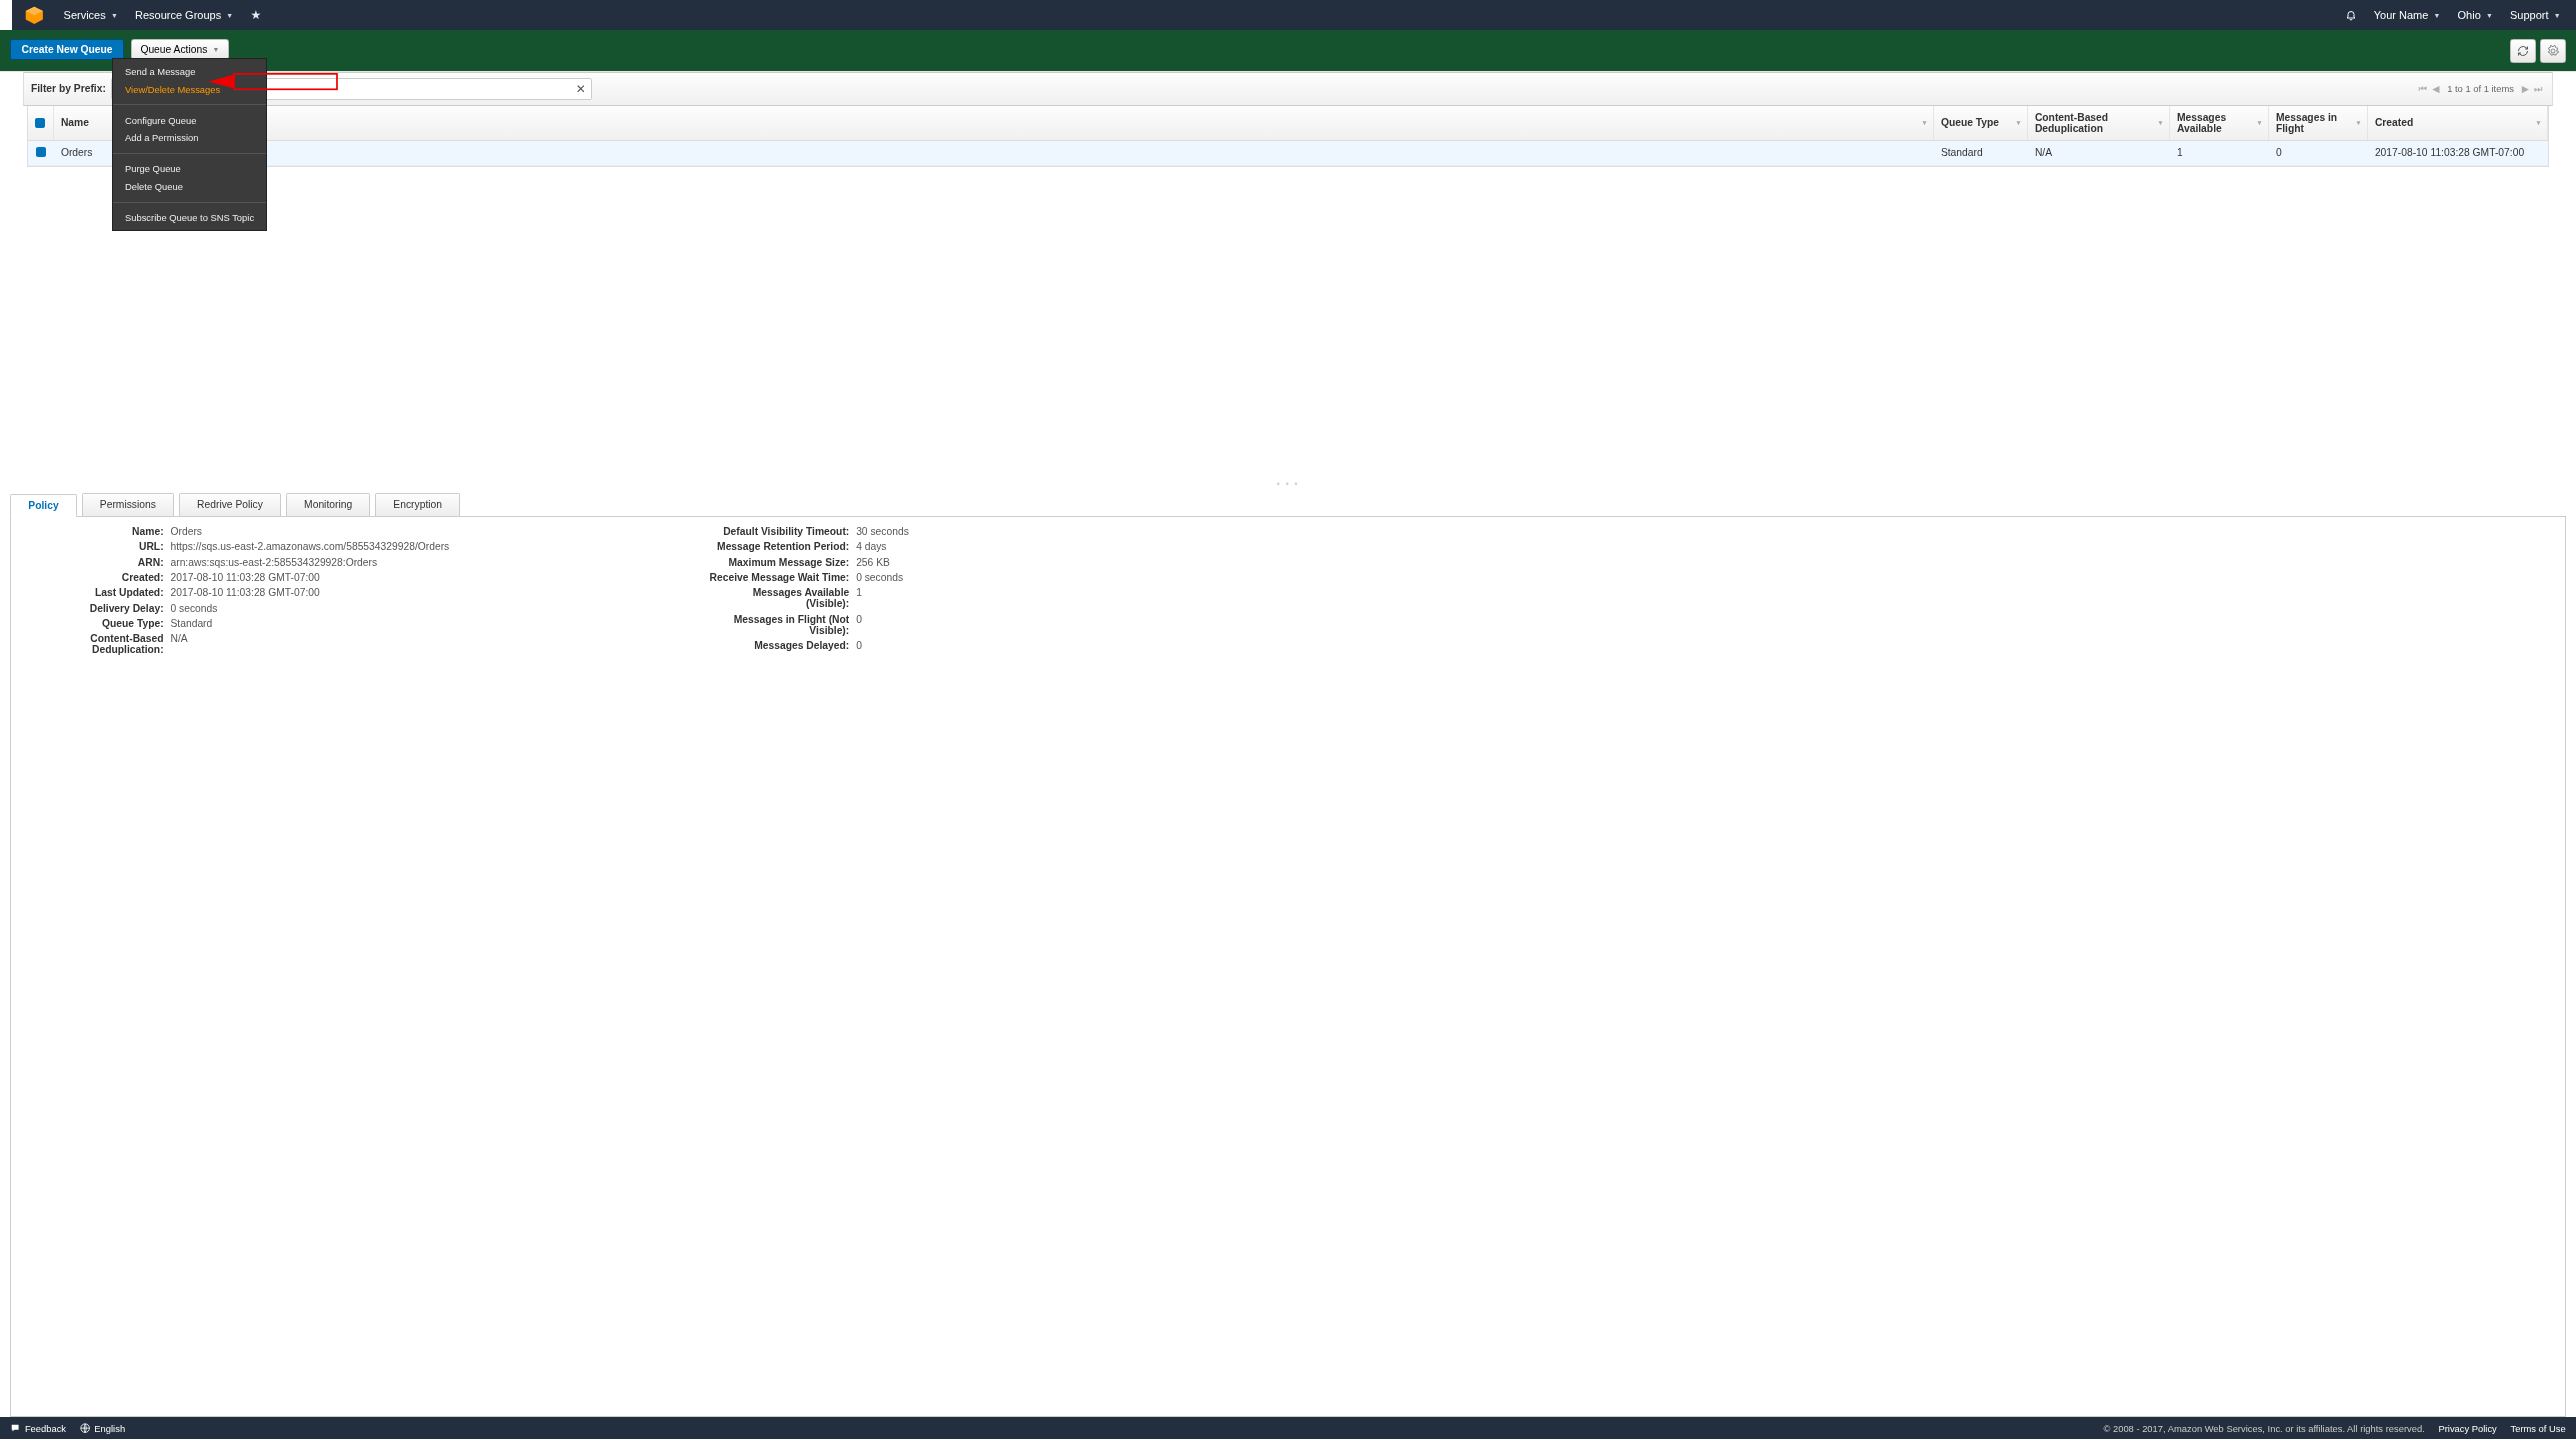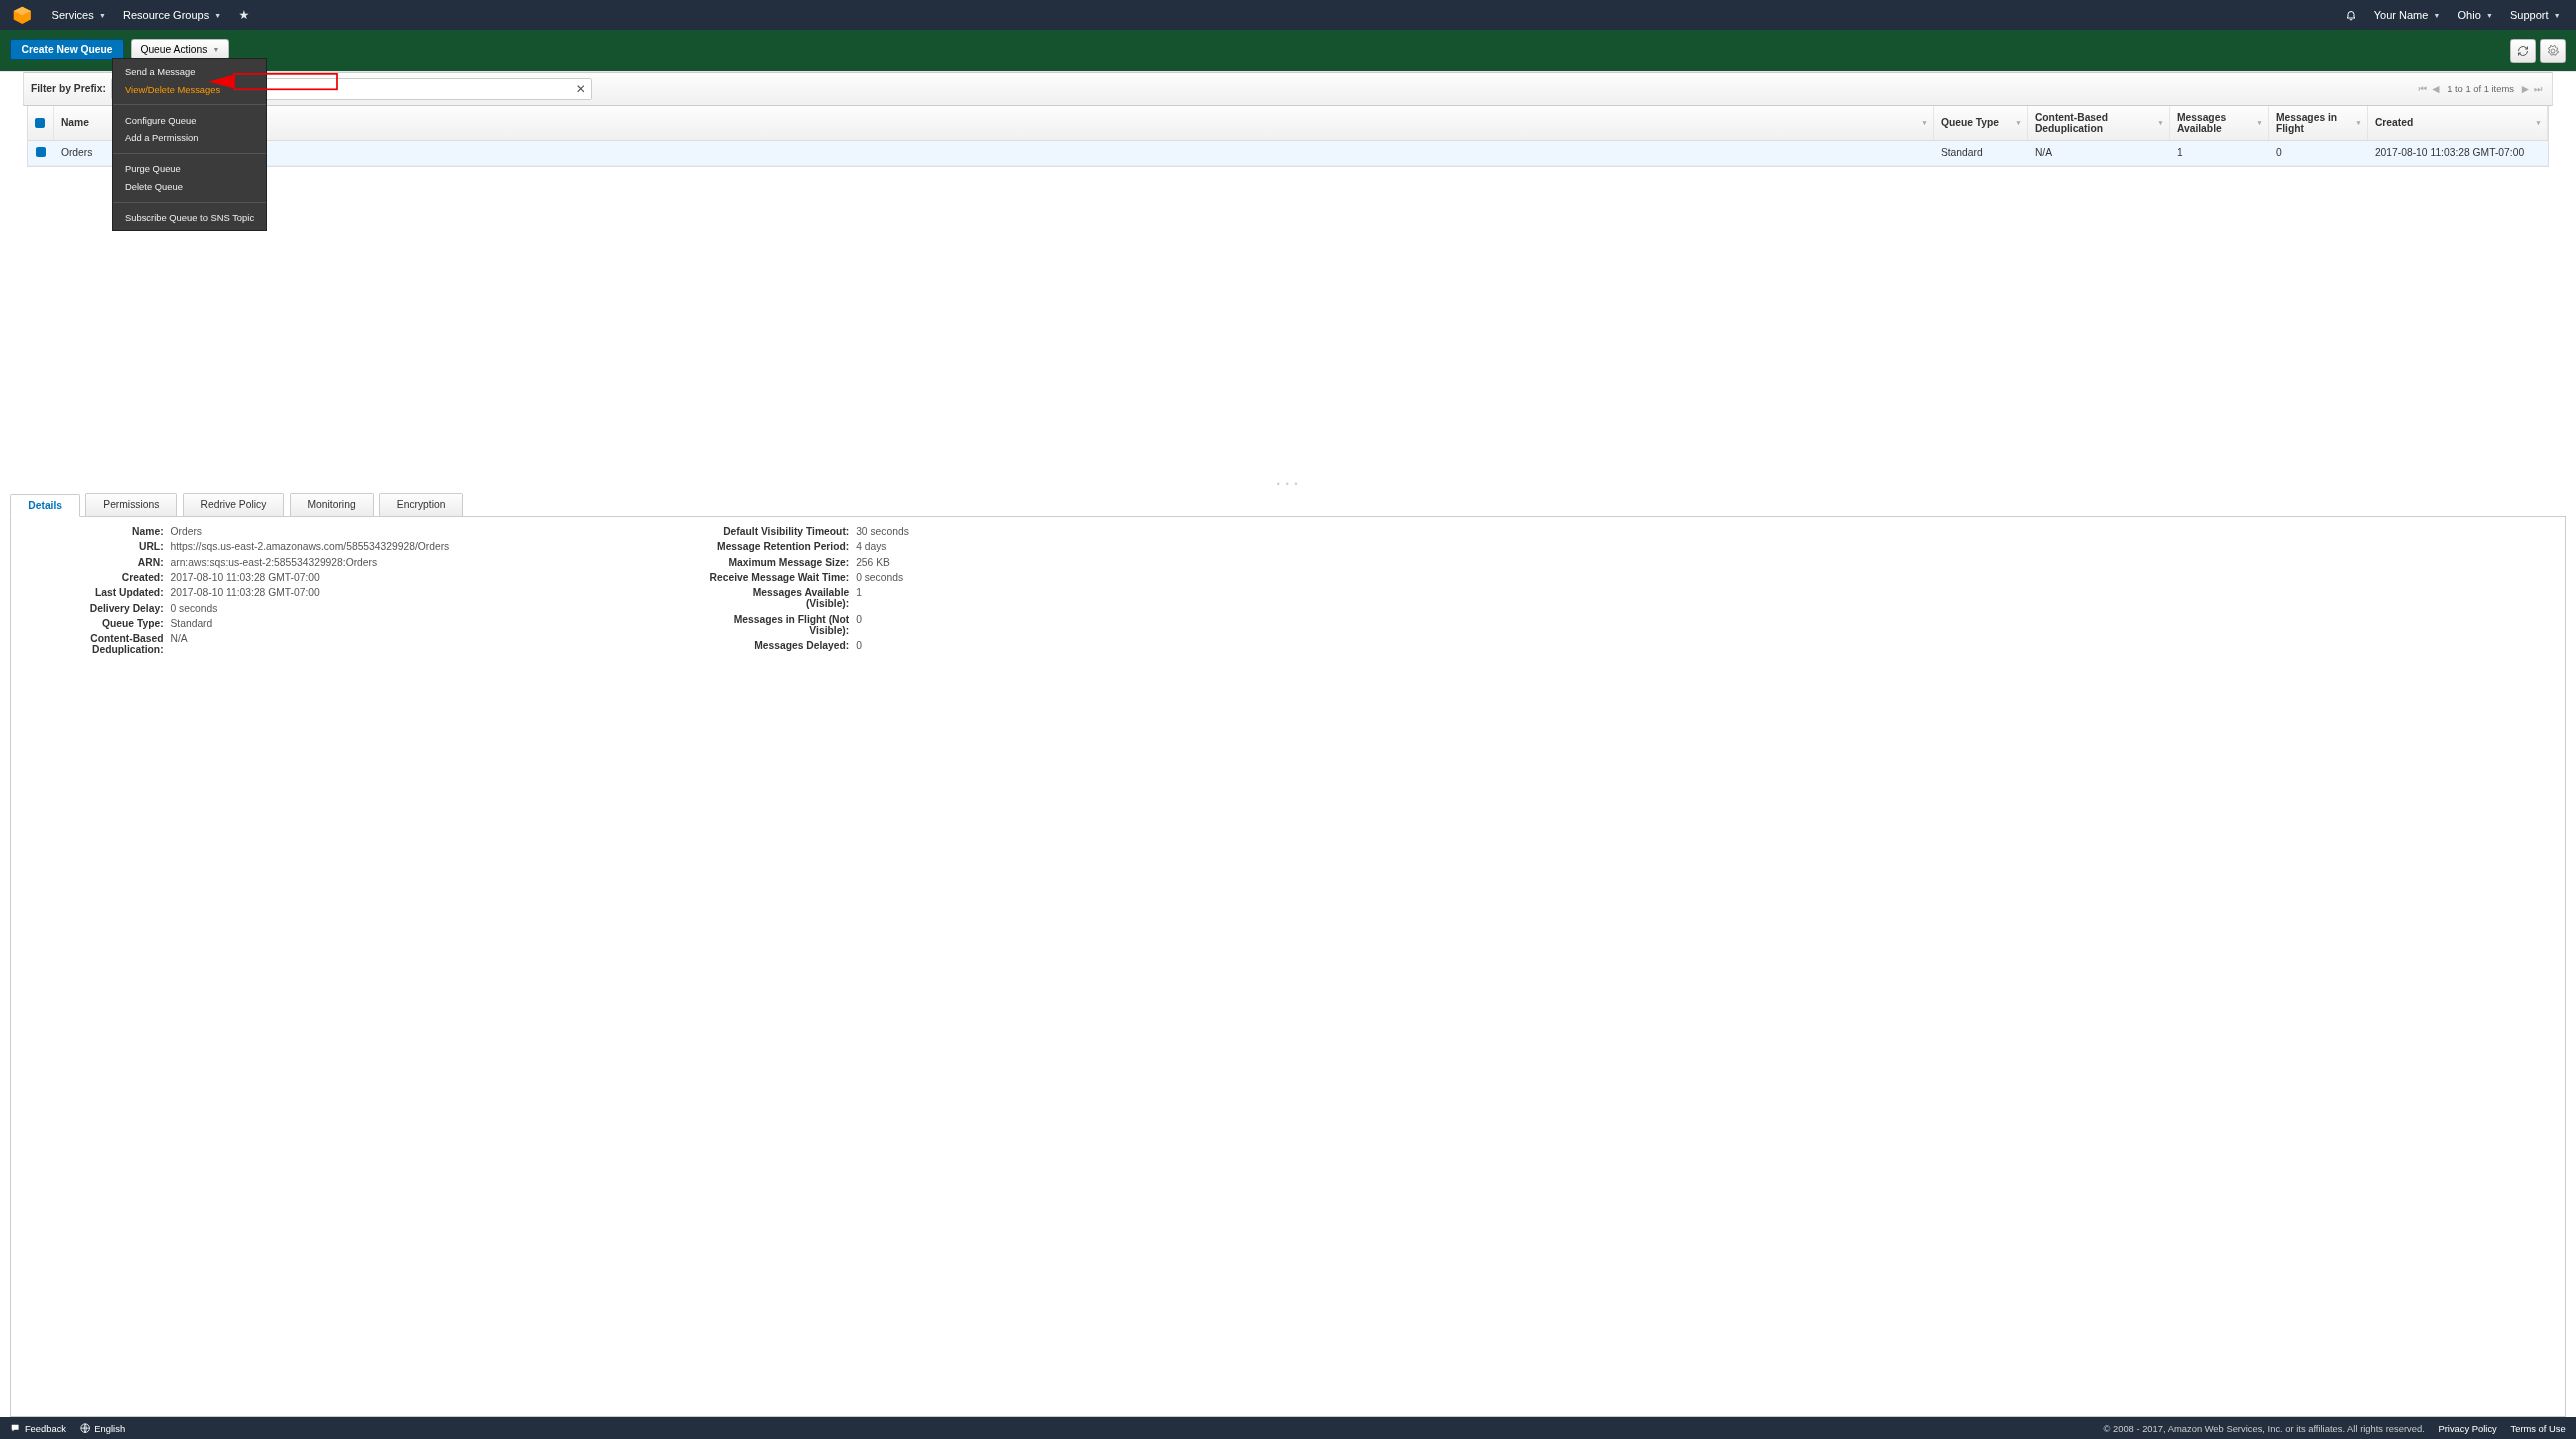--- a/index.html
+++ b/index.html
@@ -1,17 +1,17 @@
 <!DOCTYPE html>
 <html style="font-size:13.7px"><head>
 <meta charset="utf-8">
 <style>
 * { box-sizing: border-box; margin: 0; padding: 0; }
 body { font-family: Arial, Helvetica, sans-serif; font-size: 10.3px; color: #333; background: #fff; }
-.topbar { background: #232f3e; height: 30px; display: flex; align-items: flex-end; padding: 0 6.9px; color: #fff; }
+.topbar { background: #232f3e; height: 30px; display: flex; align-items: flex-end; padding: 0 6.9px; color: #fff; margin-left: 12px; }
 .topbar-left { display: flex; align-items: center; flex: 1; }
 .logo { width: 20.6px; height: 20.6px; margin: 0 10.3px 0 5.2px; }
 .tb-item { display: flex; align-items: center; padding: 0 8.6px; height: 30px; cursor: pointer; font-size: 11px; }
 .caret { margin-left: 5.2px; font-size: 6.9px; opacity: 0.8; }
 .topbar-right { display: flex; align-items: center; }
 .pin { font-size: 12px; opacity: 0.9; }
 .bell { width: 12px; height: 12px; }
 
 .toolbar { background: #14532d; padding: 8.6px 10.3px; display: flex; align-items: flex-start; border-bottom: 0.9px solid #e5e5e5; }
 .btn-primary { background: #0073bb; color: #fff; border: 0.9px solid #004d80; border-radius: 2.6px; padding: 4.3px 10.3px; font-weight: bold; font-size: 10.3px; cursor: pointer; }
@@ -219,21 +219,21 @@
       <div class="td col-created">2017-08-10 11:03:28 GMT-07:00</div>
     </div>
   </div>
 </div>
 
 <div class="bottom">
   <div class="splitter">
       <span class="dots">• • •</span>
     </div>
   <div class="tabs">
-    <div class="tab active">Details</div>
+    <div class="tab active">Policy</div>
     <div class="tab">Permissions</div>
     <div class="tab">Redrive Policy</div>
     <div class="tab">Monitoring</div>
     <div class="tab">Encryption</div>
   </div>
   <div class="details">
     <div class="details-col">
       <div class="label">Name:</div>
         <div class="value">Orders</div>
       <div class="label">URL:</div>

